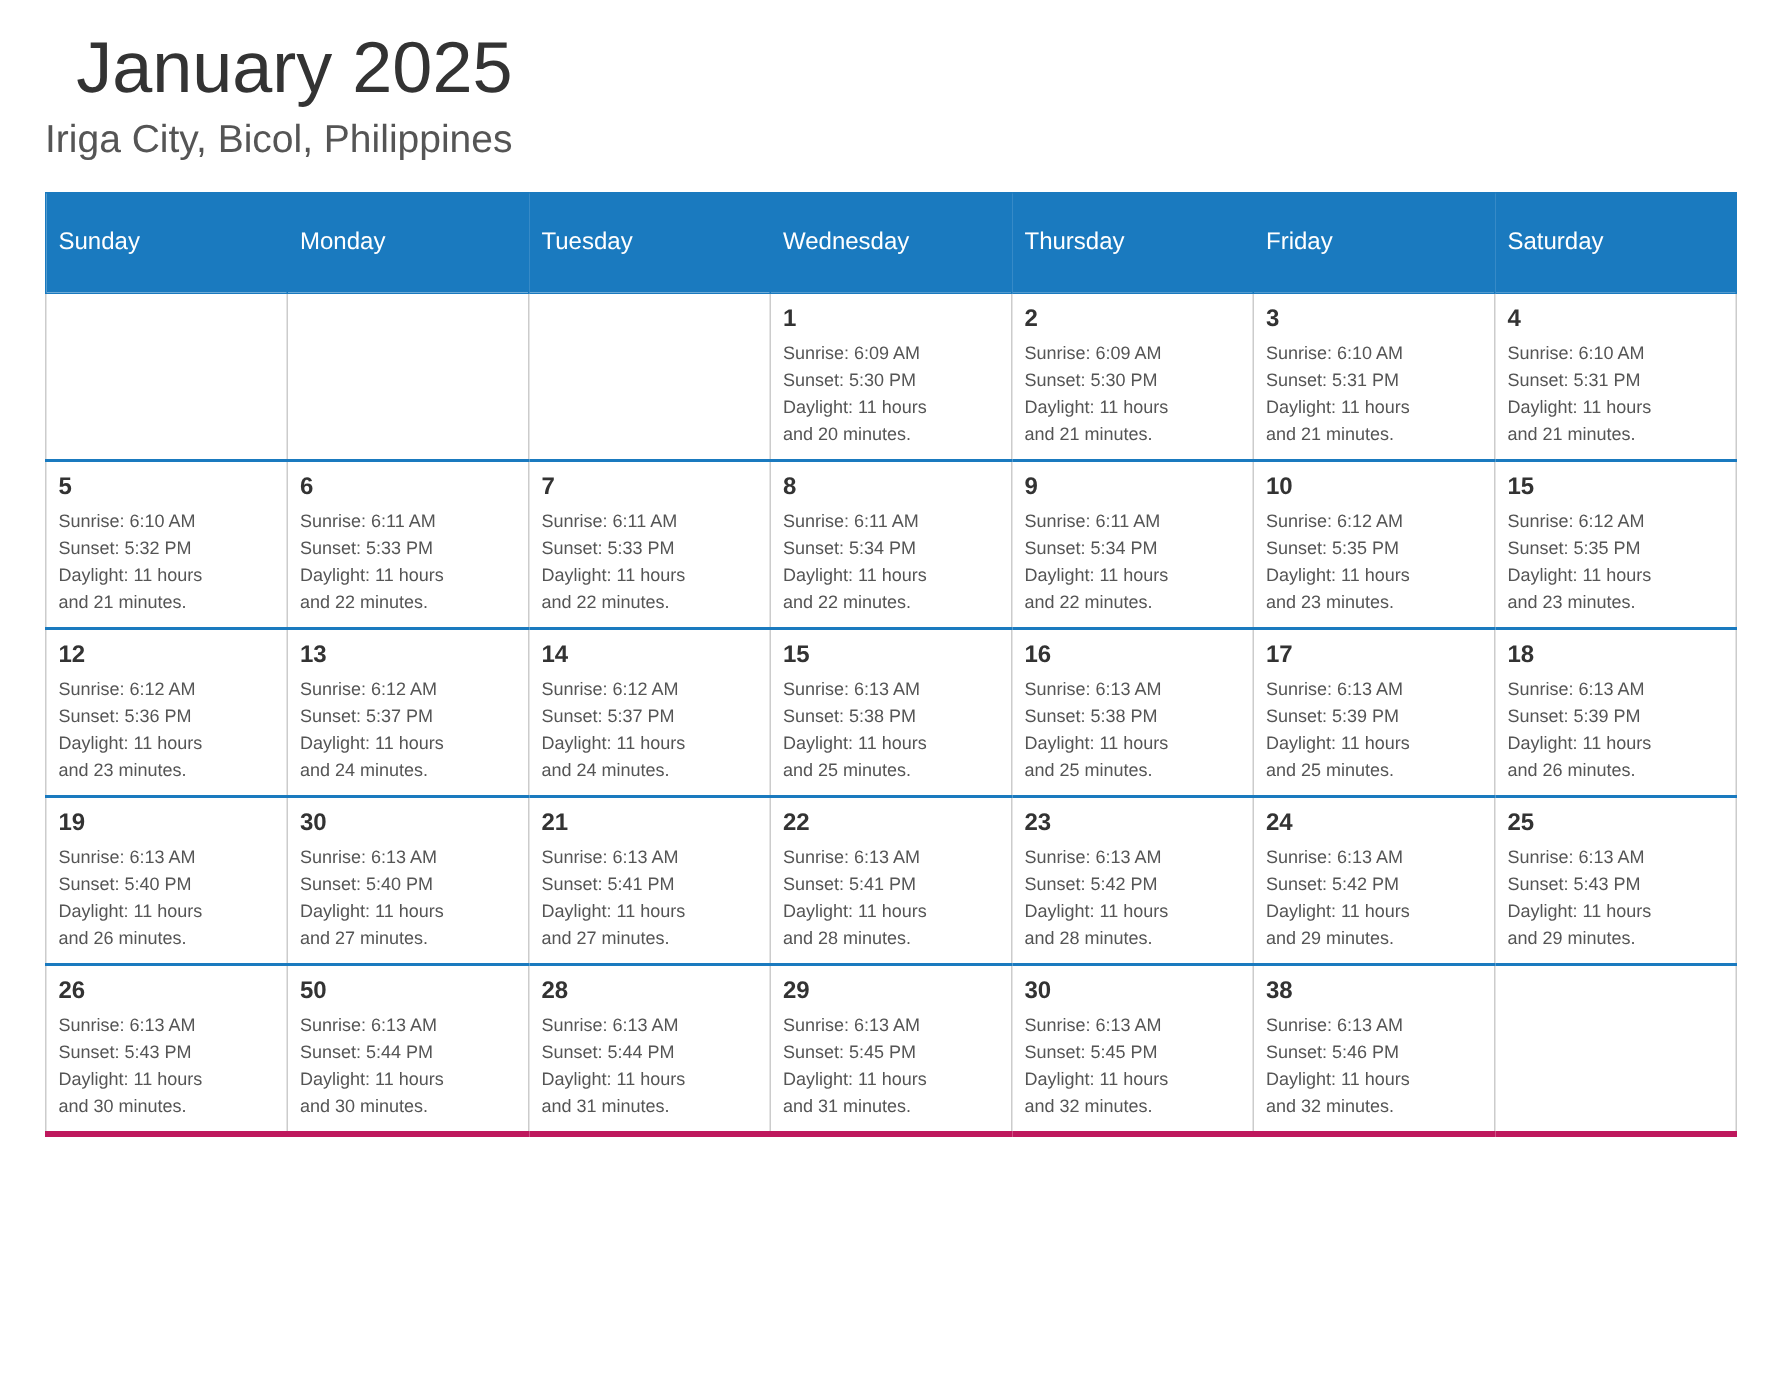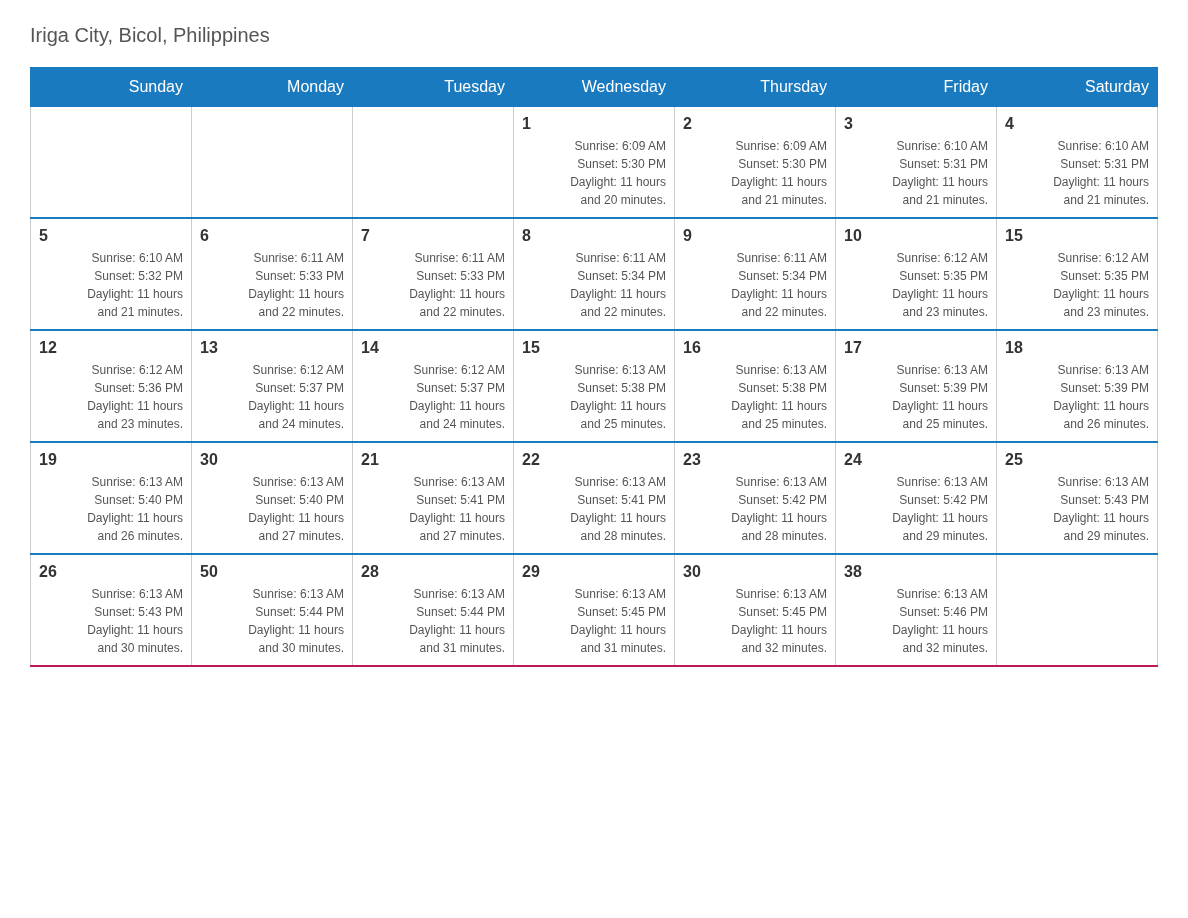--- a/index.html
+++ b/index.html
@@ -49,73 +49,73 @@
     .title-section {
       text-align: right;
     }
     .month-year {
       font-size: 48px;
       font-weight: normal;
       color: #333;
       line-height: 1.1;
     }
     .location {
-      font-size: 20px;
+      font-size: 26px;
       color: #555;
       margin-top: 4px;
     }
     .calendar {
       width: 100%;
       border-collapse: collapse;
       border: 1px solid #aaa;
     }
     .calendar th {
       background-color: #1a7abf;
       color: #fff;
-      padding: 10px 8px;
+      padding: 24px 8px;
       font-size: 16px;
       font-weight: normal;
-      text-align: right;
+      text-align: left;
       border: 1px solid #1a7abf;
     }
     .calendar td {
       vertical-align: top;
       padding: 8px;
       border: 1px solid #ccc;
       width: 14.28%;
       min-height: 100px;
     }
     .day-number {
       font-size: 16px;
       font-weight: bold;
       color: #333;
       display: block;
       margin-bottom: 4px;
     }
     .day-info {
       font-size: 12px;
       color: #555;
       line-height: 1.5;
-      text-align: right;
     }
     .empty-cell {
       background: #fff;
     }
     .calendar tbody tr td {
       border-bottom: 2px solid #1a7abf;
     }
     .calendar tbody tr:last-child td {
-      border-bottom: 2px solid #be185d;
+      border-bottom: 4px solid #be185d;
     }
   </style>
 </head>
 <body>
 
 <div class="header">
   <div class="title-section">
+    <div class="month-year">January 2025</div>
     <div class="location">Iriga City, Bicol, Philippines</div>
   </div>
 </div>
 
 <table class="calendar">
   <thead>
     <tr>
     <th>Sunday</th>
         <th>Monday</th>
         <th>Tuesday</th>

